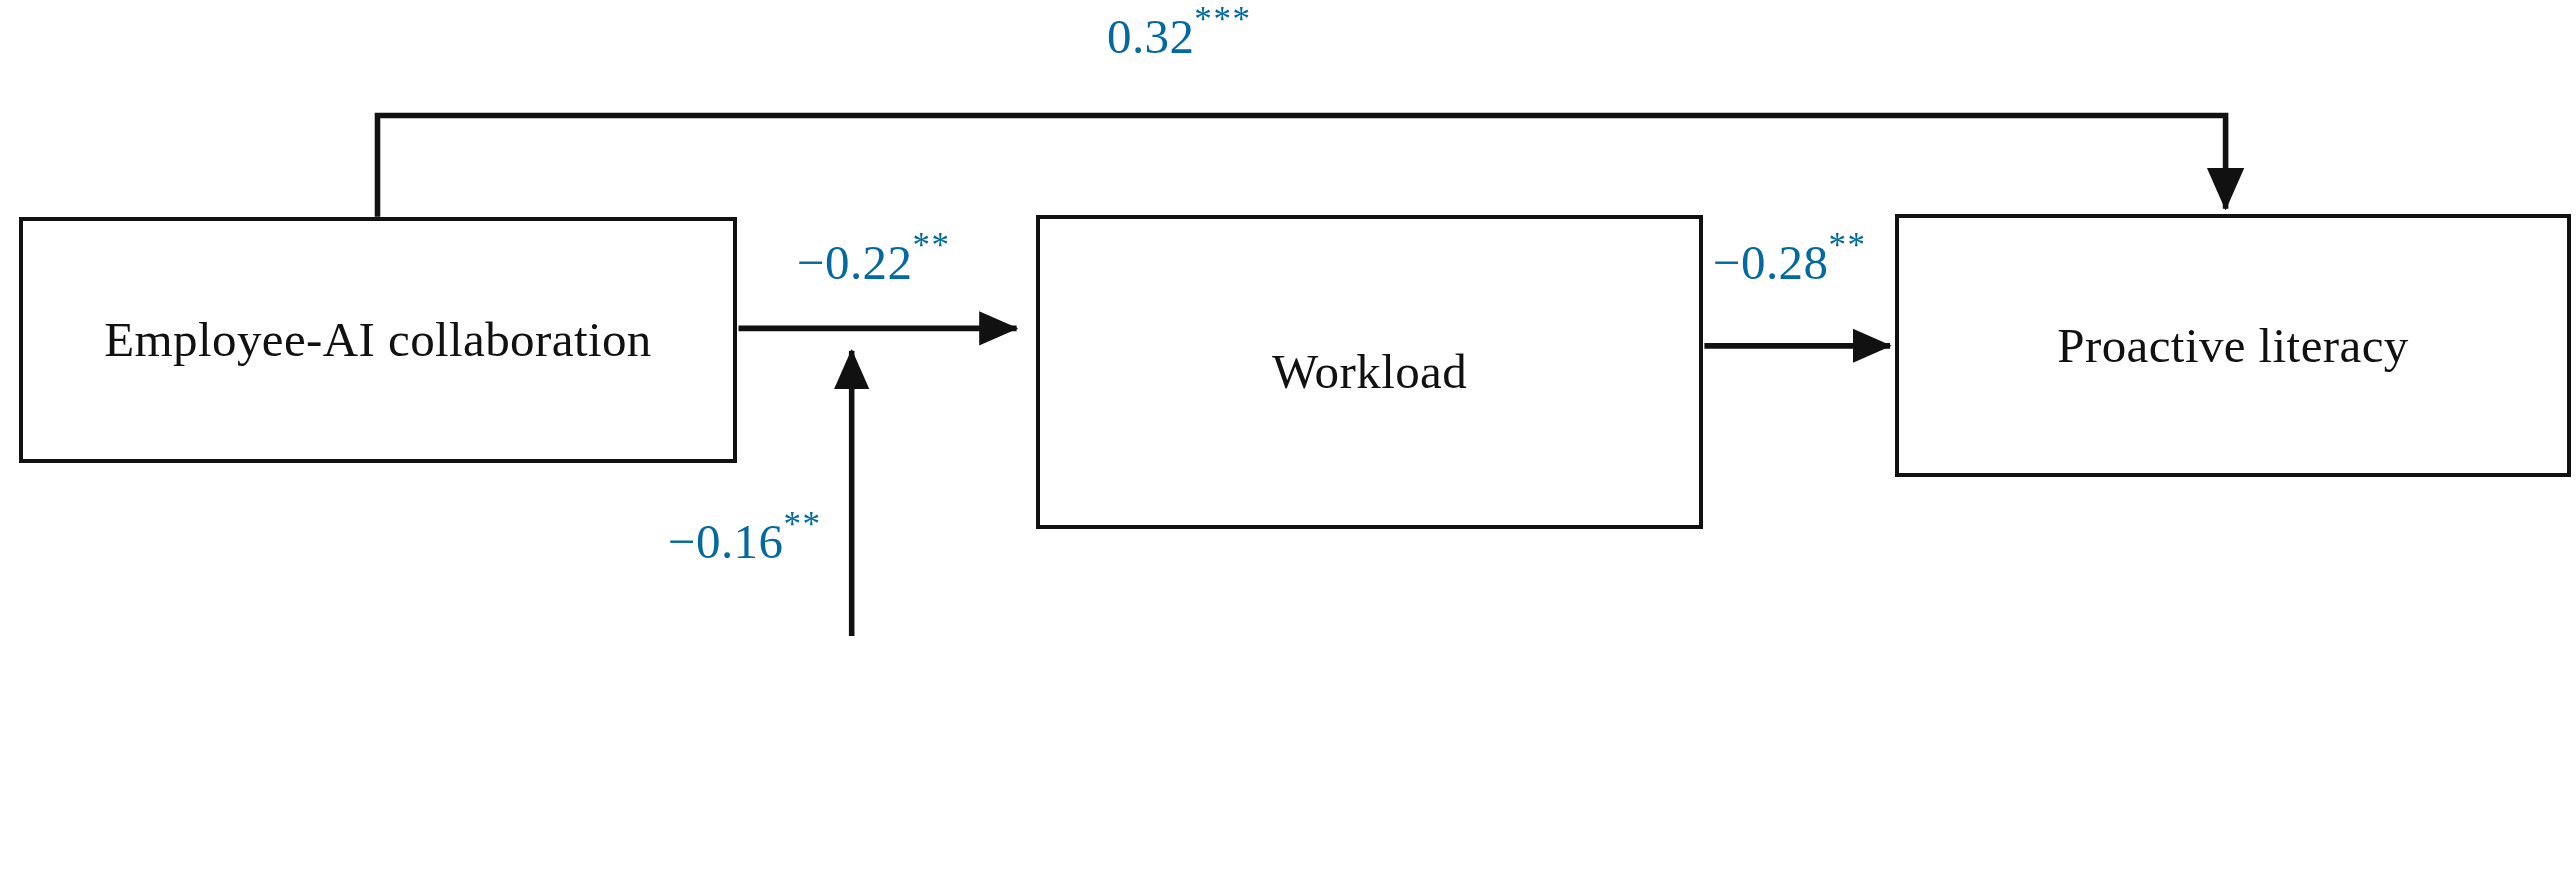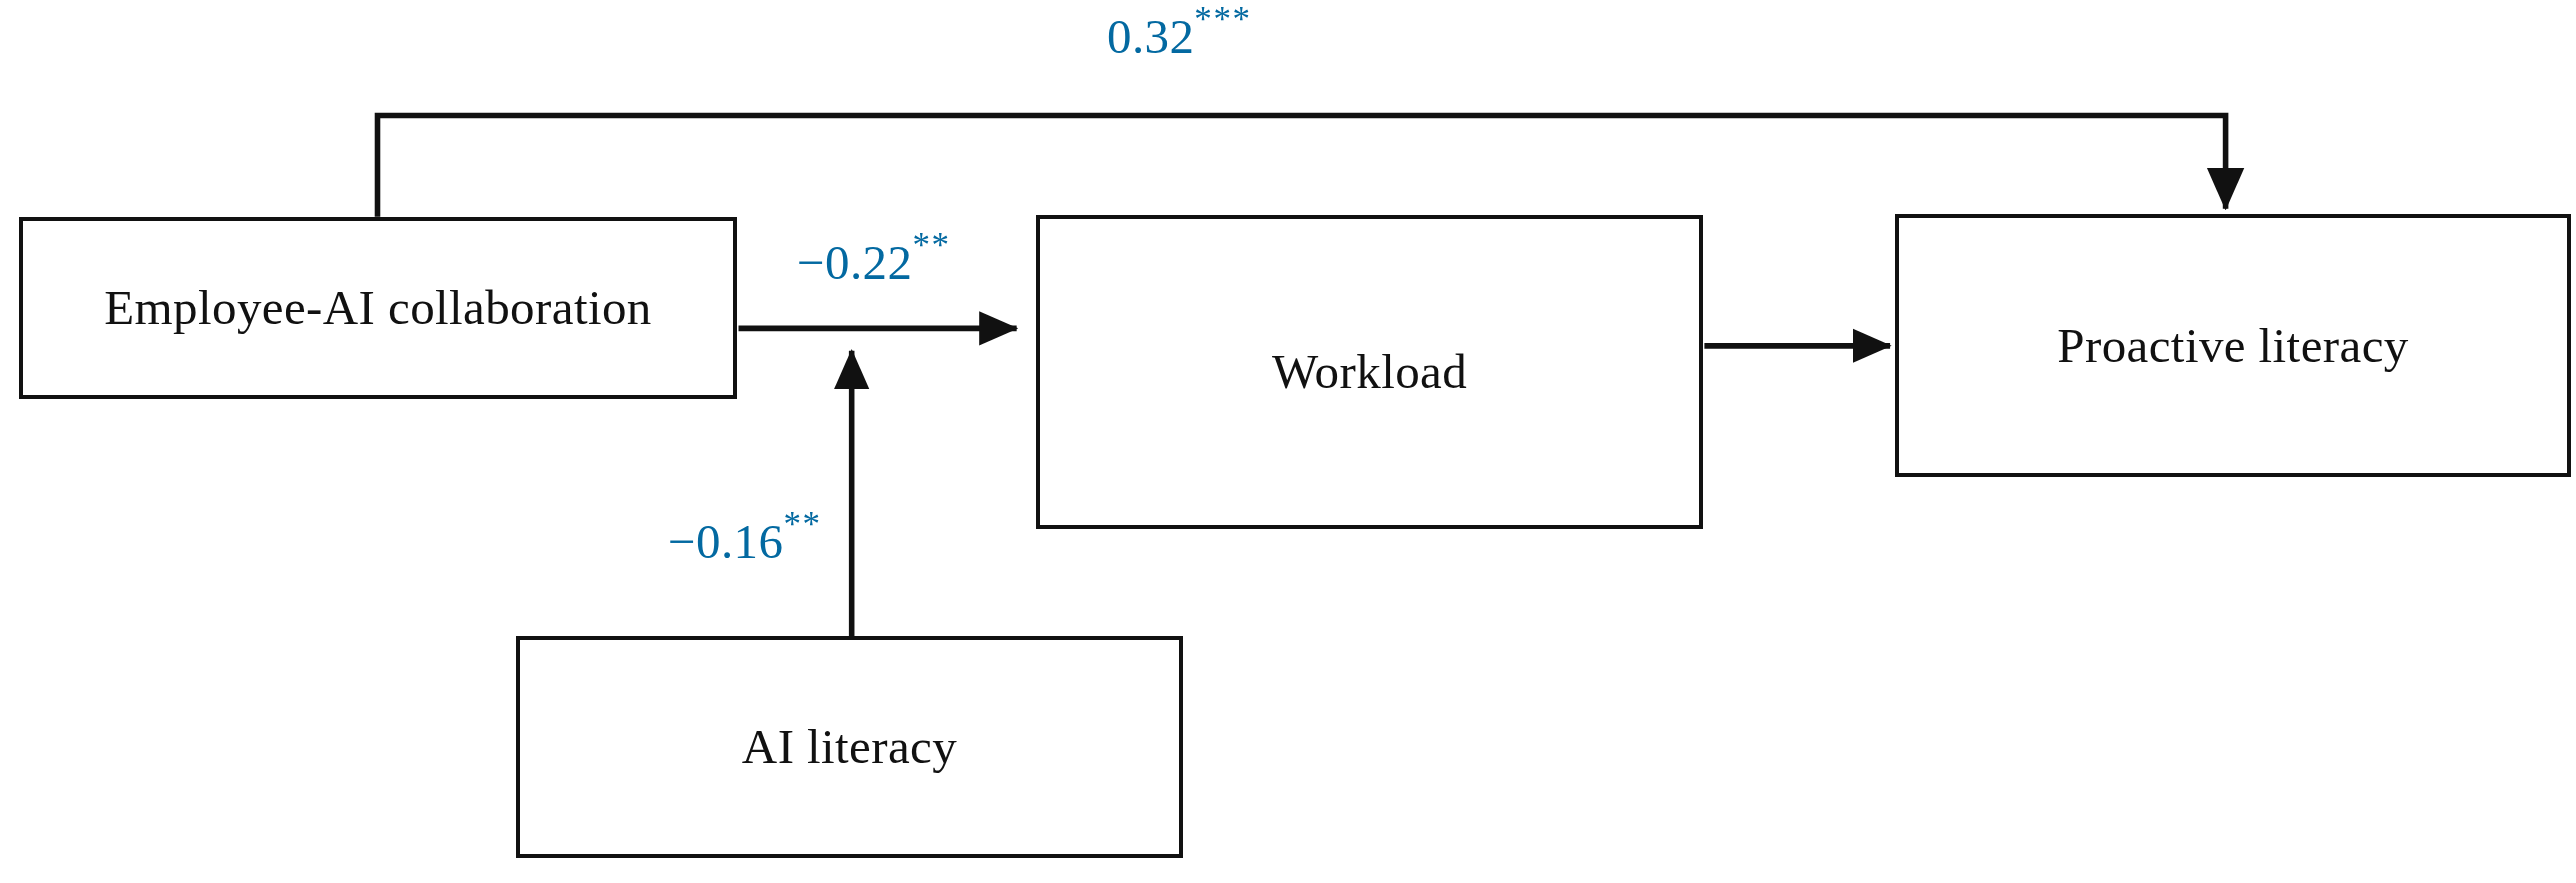--- a/index.html
+++ b/index.html
@@ -84,43 +84,43 @@
 
     <path d="M 473 272 L 473 145 L 2792 145 L 2792 262" fill="none" stroke="#111111" stroke-width="7" marker-end="url(#arrow-down)"></path>
 
     <path d="M 926 412 L 1275 412" fill="none" stroke="#111111" stroke-width="7" marker-end="url(#arrow-right)"></path>
 
     <path d="M 1068 798 L 1068 440" fill="none" stroke="#111111" stroke-width="7" marker-end="url(#arrow-up)"></path>
 
     <path d="M 2138 434 L 2371 434" fill="none" stroke="#111111" stroke-width="7" marker-end="url(#arrow-right)"></path>
   </svg>
 
-  <div class="node-box" id="node-0" style="left: 19px; top: 217px; width: 718px; height: 182px;">
+  <div class="node-box" id="node-0" style="left: 19px; top: 217px; width: 718px; height: 246px;">
     <span class="node-label">Employee-AI collaboration</span>
   </div>
 
   <div class="node-box" id="node-1" style="left: 1036px; top: 215px; width: 667px; height: 314px;">
     <span class="node-label">Workload</span>
   </div>
 
   <div class="node-box" id="node-2" style="left: 1895px; top: 214px; width: 676px; height: 263px;">
     <span class="node-label">Proactive literacy</span>
   </div>
 
-  <div class="node-box" id="node-3" style="left: 516px; top: 636px; width: 667px; height: 222px;">
-    <span class="node-label">AI literacy</span>
-  </div>
 
   <div class="path-label" id="plabel-0" style="left: 1107px; top: 4.8px;">
     <span class="coef">0.32</span><span class="stars">***</span>
   </div>
 
   <div class="path-label" id="plabel-1" style="left: 797px; top: 231px;">
     <span class="coef">−0.22</span><span class="stars">**</span>
   </div>
 
+  <div class="path-label" id="plabel-2" style="left: 1713px; top: 231px;">
+    <span class="coef">−0.28</span><span class="stars">**</span>
+  </div>
 
   <div class="path-label" id="plabel-3" style="left: 668px; top: 510px;">
     <span class="coef">−0.16</span><span class="stars">**</span>
   </div>
 
 </div>
 
 
 </body></html>

